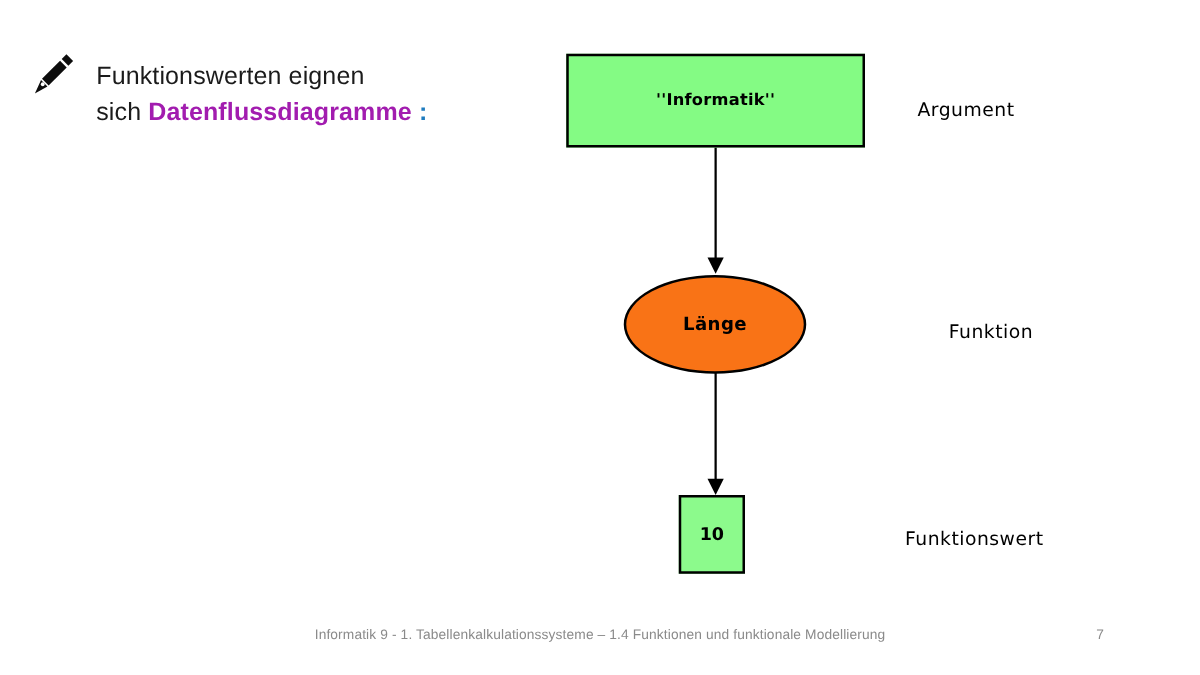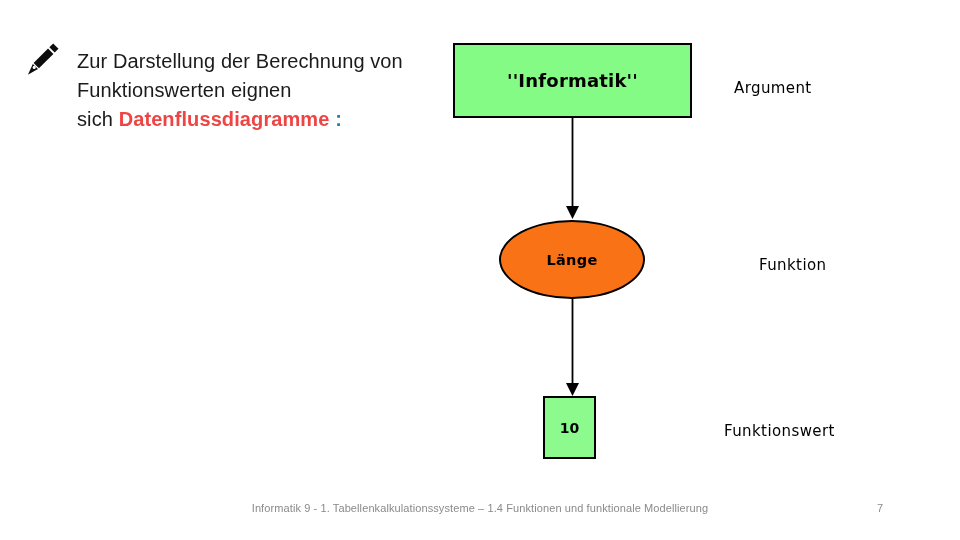--- a/index.html
+++ b/index.html
@@ -15,21 +15,21 @@
     font-size:20px;line-height:29px;color:#1b1b1b;letter-spacing:.1px;
   }
   .kw{font-weight:bold;}
   
   .shape{
     position:absolute;display:flex;align-items:center;justify-content:center;
     border:2.5px solid #000;box-sizing:border-box;color:#000;
     font-family:"DejaVu Sans","Liberation Sans",sans-serif;font-weight:bold;
     text-align:center;
   }
-  .shape-argument{left:453px;top:43px;width:239px;height:75px;font-size:18px;letter-spacing:.2px;}
+  .shape-argument{left:453px;top:43px;width:239px;height:75px;font-size:13px;letter-spacing:.2px;}
   .shape-function{left:499px;top:220px;width:146px;height:79px;border-radius:50%;font-size:14.5px;letter-spacing:.3px;}
   .shape-value{left:543px;top:396px;width:53px;height:63px;font-size:14px;}
   
   .lbl{
     position:absolute;font-family:"DejaVu Sans","Liberation Sans",sans-serif;
     font-weight:normal;font-size:15px;color:#000;letter-spacing:.4px;white-space:nowrap;
   }
   .lbl-argument{left:734px;top:79px;}
   .lbl-funktion{left:759px;top:256px;}
   .lbl-funktionswert{left:724px;top:422px;}
@@ -53,23 +53,22 @@
   <div class="pen">
     <svg viewBox="0 0 40 42" width="38" height="41">
       <path d="M28.6,2.0 L34.2,7.6 L30.2,11.6 L24.6,6.0 Z" fill="#0d0d0d"></path>
       <path d="M23.2,7.4 L28.8,13.0 L13.6,28.2 L8.0,22.6 Z" fill="#0d0d0d"></path>
       <path d="M7.2,23.6 L12.6,29.0 L2.0,35.0 Z" fill="#0d0d0d"></path>
       <circle cx="8.6" cy="27.2" r="1.6" fill="#ffffff"></circle>
     </svg>
   </div>
 
   <div class="title">
-    <div>Zur Darstellung der Berechnung von</div>
     <div>Funktionswerten eignen</div>
-    <div><span>sich </span><span class="kw" style="color: #ef4444;">Datenflussdiagramme</span><span class="kw" style="color: rgb(31, 124, 191);"> :</span></div>
+    <div><span>sich </span><span class="kw" style="color: #a21caf;">Datenflussdiagramme</span><span class="kw" style="color: rgb(31, 124, 191);"> :</span></div>
   </div>
 
   <svg class="arrows" viewBox="0 0 960 540">
     <g>
       <line x1="572.5" y1="118" x2="572.5" y2="207" stroke="#000" stroke-width="1.8"></line>
       <path d="M566,206 L579,206 L572.5,219 Z" fill="#000"></path>
     </g>
     <g>
       <line x1="572.5" y1="298" x2="572.5" y2="384" stroke="#000" stroke-width="1.8"></line>
       <path d="M566,383 L579,383 L572.5,396 Z" fill="#000"></path>

